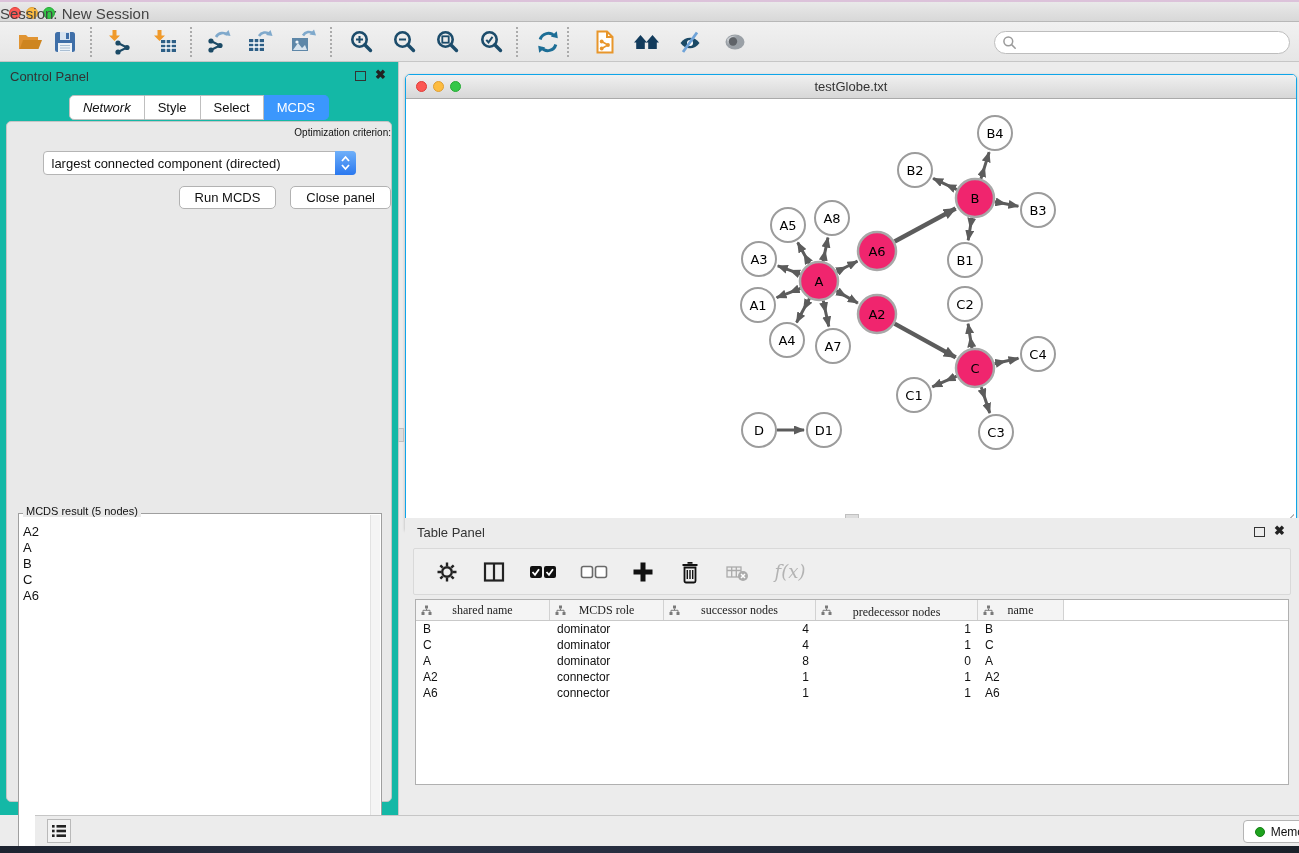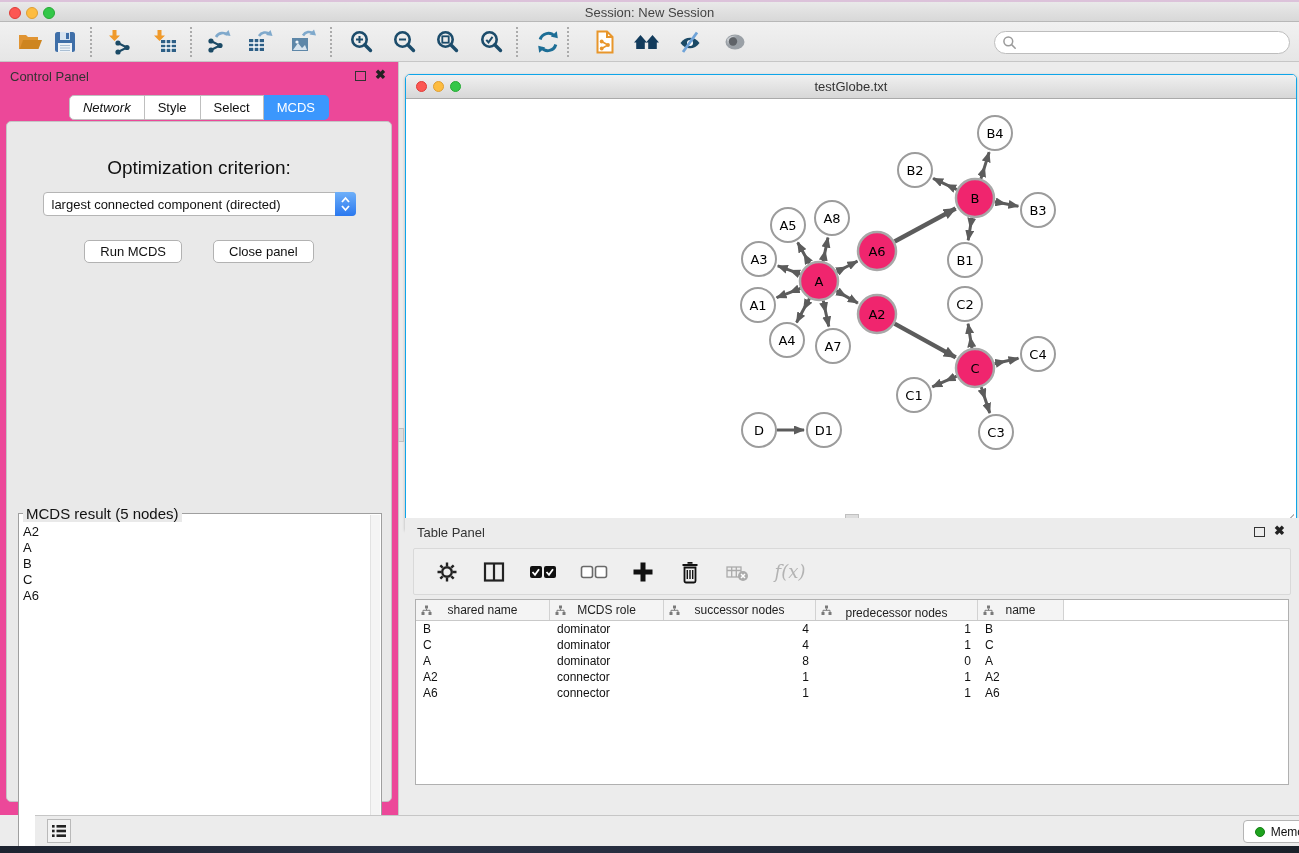--- a/index.html
+++ b/index.html
@@ -3,75 +3,75 @@
 <meta charset="utf-8">
 <style>
   * { margin:0; padding:0; box-sizing:border-box; }
   html,body { width:1299px; height:853px; overflow:hidden;
     font-family:"Liberation Sans", sans-serif; background:#ECECEC; }
 
   
   .titlebar { position:absolute; left:0; top:0; width:1299px; height:22px;
     background:linear-gradient(#e9e9e9,#d8d8d8); border-top:2px solid #dcc2da;
     border-bottom:1px solid #b8b8b8; }
-  .titlebar .title { position:absolute; left:0; right:0; top:3px; text-align:center;
-    font-size:13px; color:#444; }
+  .titlebar .title { position:absolute; left:0; right:0; top:3px; 
+    font-size:15px; color:#444; }
   .tl { position:absolute; top:5px; width:12px; height:12px; border-radius:50%; }
   .tl.red    { left:9px;  background:#fc5753; border:1px solid #df3d38; }
   .tl.yellow { left:26px; background:#fdbc40; border:1px solid #de9f34; }
   .tl.green  { left:43px; background:#33c748; border:1px solid #27aa35; }
 
   
   .toolbar { position:absolute; left:0; top:22px; width:1299px; height:40px;
     background:linear-gradient(#f1f1f1,#e6e6e6); border-bottom:1px solid #c6c6c6; }
   .tbtn { position:absolute; top:3px; width:36px; height:34px; display:flex;
     align-items:center; justify-content:center; cursor:default; }
   .tsep { position:absolute; top:5px; height:30px; width:0;
     border-left:2px dotted #ababab; }
   .searchbox { position:absolute; right:9px; top:9px; width:296px; height:23px;
     background:#fff; border:1px solid #bdbdbd; border-radius:12px; display:flex;
     align-items:center; padding-left:7px; }
   .searchbox input { border:none; outline:none; flex:1; height:18px; font-size:13px;
     background:transparent; font-family:"Liberation Sans",sans-serif; }
 
   
   .control-panel { position:absolute; left:0; top:62px; width:399px; height:753px;
-    background:#ec4899; border-right:1px solid #c9c9c9; }
+    background:#14b8a6; border-right:1px solid #c9c9c9; }
   .panel-head { position:relative; height:28px; }
   .panel-head .phtitle { position:absolute; left:10px; top:7px; font-size:13px; color:#333; }
   .win-float { position:absolute; top:9px; width:11px; height:10px;
     border:1.6px solid #333; background:transparent; }
   .win-close { position:absolute; top:5px; font-size:13px; color:#222; font-weight:bold; }
   .control-panel .win-float { right:32px; } .control-panel .win-close { right:12px; }
 
   .cp-tabs { position:absolute; left:0; top:33px; width:100%; display:flex;
     justify-content:center; }
   .cp-tab { font-size:13px; color:#111; background:#fff; border:1px solid #bfbfbf;
     border-left:none; padding:4px 13px; }
   .cp-tab:first-child { border-left:1px solid #bfbfbf; border-radius:5px 0 0 5px;font-style:italic; }
   .cp-tab:last-child { border-radius:0 5px 5px 0; }
   .cp-tab.active { background:#3b97fd; border-color:#3b97fd; color:#fff; }
 
   .cp-box { position:absolute; left:6px; top:59px; width:386px; height:681px;
     background:#E9E9E9; border:1px solid #c5c5c5; border-radius:5px; }
-  .crit-label { margin-top:35px; text-align:center; font-size:19px; color:#111; }
+  .crit-label { margin-top:5px; text-align:right; font-size:10px; color:#111; }
   .dropdown { position:relative; margin:13px auto 0; width:313px; height:24px;
     background:#fff; border:1px solid #b5b5b5; border-radius:4px; display:flex;
     align-items:center; }
   .dropdown .dval { font-size:13px; padding-left:8px; color:#111; white-space:nowrap; }
   .dstep { position:absolute; right:-1px; top:-1px; width:21px; height:24px;
     border-radius:0 4px 4px 0; background:linear-gradient(#6fb0f9,#2a78ef);
     display:flex; flex-direction:column; align-items:center; justify-content:center; }
-  .btn-row { margin-top:24px; display:flex; justify-content:center; gap:31px; }
+  .btn-row { margin-top:11px; display:flex; justify-content:flex-end; gap:14px; }
   .btn { background:#fff; border:1px solid #b2b2b2; border-radius:5px; font-size:13px;
     color:#111; padding:3px 15px; }
   .result-fieldset { position:absolute; left:11px; top:391px; width:364px; height:344px;
     border:1px solid #9f9f9f; background:#fff; }
   .result-legend { position:absolute; left:4px; top:-9px; background:#E9E9E9;
-    font-size:15px; color:#111; padding:0 3px; }
+    font-size:11px; color:#111; padding:0 3px; }
   .result-list { position:absolute; left:2px; top:10px; right:12px; bottom:2px;
     overflow:hidden; }
   .result-item { font-size:13px; color:#111; line-height:16px; padding-left:2px; }
   .result-scroll { position:absolute; right:1px; top:1px; bottom:1px; width:10px;
     background:#f4f4f4; border-left:1px solid #e2e2e2; }
 
   
   .net-window { position:absolute; left:405px; top:74px; width:892px; height:456px;
     border:1px solid #0ea5e9; border-radius:5px 5px 0 0; background:#fff;
     box-shadow:0 1px 3px rgba(0,0,0,0.25); }
@@ -97,21 +97,21 @@
   .table-panel { position:absolute; left:405px; top:518px; width:894px; height:297px;
     background:#ECECEC; }
   .table-panel .win-float { right:34px; } .table-panel .win-close { right:14px; }
   .tp-toolbar { position:absolute; left:8px; right:8px; top:30px; height:47px;
     background:#efefef; border:1px solid #d9d9d9; border-radius:2px; display:flex;
     align-items:center; gap:17px; padding-left:18px; }
   .tpbtn { width:30px; height:30px; display:flex; align-items:center; justify-content:center; }
   .fx { font-family:"DejaVu Serif", serif; font-style:italic; font-size:18px; color:#b3b3b3; }
   .tbl { position:absolute; left:10px; right:10px; top:81px; bottom:30px;
     background:#fff; border:1px solid #b0b0b0; overflow:hidden; }
-  .tbl-head { display:flex; height:21px; border-bottom:1px solid #c9c9c9; }
+  .tbl-head { display:flex; height:21px; border-bottom:1px solid #c9c9c9;font-family:Liberation Serif, serif; }
   .th { background:#f4f4f4; border-right:1px solid #d2d2d2; display:flex;
     align-items:center; justify-content:center; position:relative; font-size:12px;
     color:#222; flex:0 0 auto; }
   .th .colicon { position:absolute; left:5px; top:5px; }
   .trow { display:flex; height:16px; align-items:center; }
   .td { font-size:12px; color:#111; padding:0 7px; white-space:nowrap;
     overflow:hidden; flex:0 0 auto; }
   .td.num { text-align:right; }
   .bottom-tabs { position:absolute; left:0; right:0; bottom:3px; display:flex;
     justify-content:center; }

